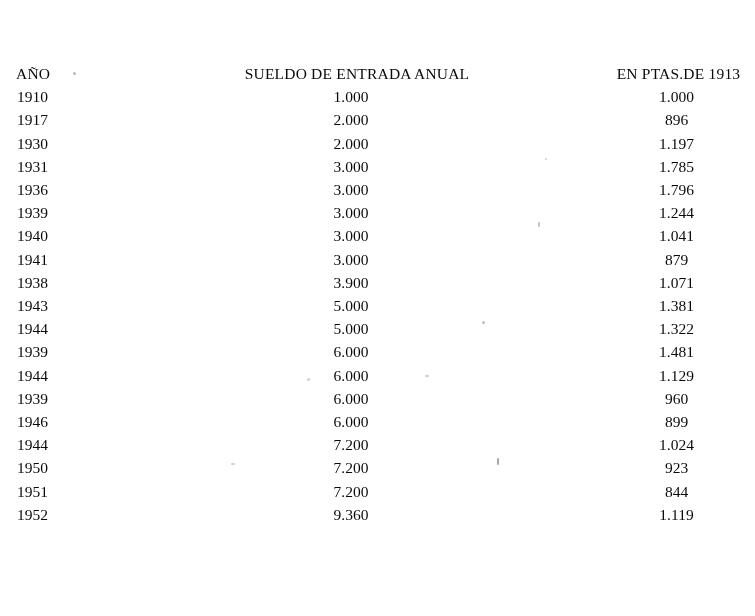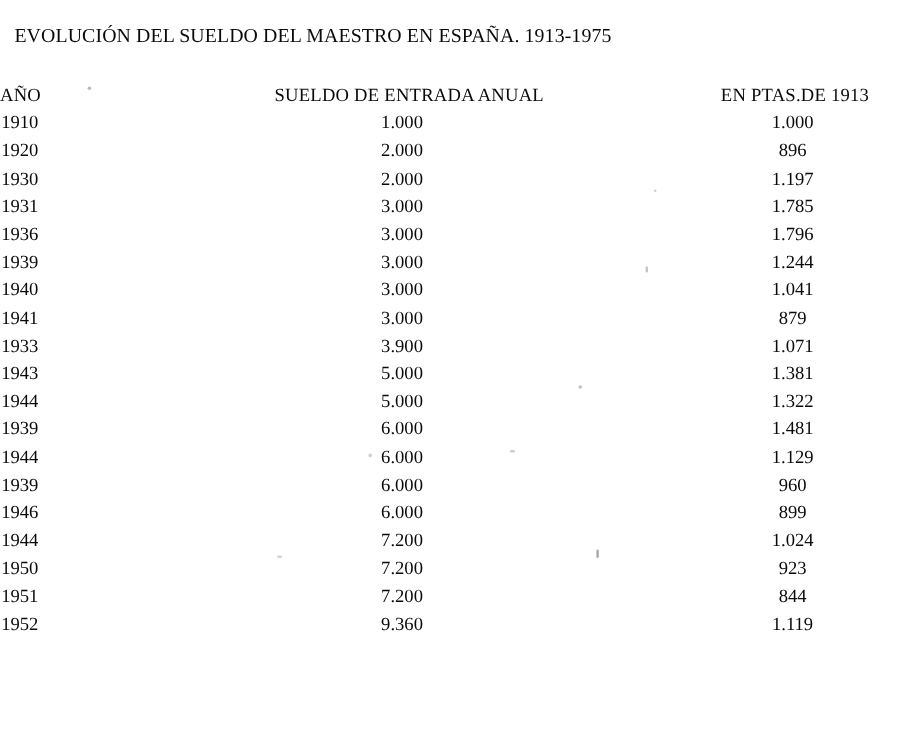--- a/index.html
+++ b/index.html
@@ -23,22 +23,22 @@
     padding: 10px 0 0 0;
   }
   .doc-title {
     font-size: 16.5px;
     letter-spacing: 0.1px;
     padding-left: 12px;
     padding-top: 10px;
     white-space: nowrap;
   }
   .table-wrap {
-    margin-top: 28px;
-    padding-left: 0;
+    margin-top: 52px;
+    padding-left: 16px;
   }
   table.data {
     border-collapse: collapse;
     width: 733px;
     table-layout: fixed;
   }
   table.data th, table.data td {
     font-weight: normal;
     font-size: 15.5px;
     padding: 0;
@@ -75,39 +75,38 @@
   .s5 { left: 425px; top: 375px; width: 4px; height: 2px; background:#cdcdcd; border-radius:1px; }
   .s6 { left: 307px; top: 378px; width: 3px; height: 3px; background:#cfcfcf; }
   .s7 { left: 497px; top: 458px; width: 2px; height: 7px; background:#a8a8a8; border-radius:1px; }
   .s8 { left: 231px; top: 463px; width: 4px; height: 2px; background:#d2d2d2; border-radius:1px; }
 </style>
 </head>
 <body>
 
 <div class="page">
 
-  <div class="doc-title">EVOLUCIÓN DEL SUELDO DEL MAESTRO EN ESPAÑA. 1913-1975</div>
 
   <div class="table-wrap">
     <table class="data">
       <thead>
         <tr>
           <th class="col-year">AÑO</th>
           <th class="col-salary">SUELDO DE ENTRADA ANUAL</th>
           <th class="col-ptas">EN PTAS.DE 1913</th>
         </tr>
       </thead>
       <tbody id="table-body">
           <tr>
             <td class="col-year">1910</td>
             <td class="col-salary">1.000</td>
             <td class="col-ptas">1.000</td>
           </tr>
           <tr>
-            <td class="col-year">1920</td>
+            <td class="col-year">1917</td>
             <td class="col-salary">2.000</td>
             <td class="col-ptas">896</td>
           </tr>
           <tr>
             <td class="col-year">1930</td>
             <td class="col-salary">2.000</td>
             <td class="col-ptas">1.197</td>
           </tr>
           <tr>
             <td class="col-year">1931</td>
@@ -128,21 +127,21 @@
             <td class="col-year">1940</td>
             <td class="col-salary">3.000</td>
             <td class="col-ptas">1.041</td>
           </tr>
           <tr>
             <td class="col-year">1941</td>
             <td class="col-salary">3.000</td>
             <td class="col-ptas">879</td>
           </tr>
           <tr>
-            <td class="col-year">1933</td>
+            <td class="col-year">1938</td>
             <td class="col-salary">3.900</td>
             <td class="col-ptas">1.071</td>
           </tr>
           <tr>
             <td class="col-year">1943</td>
             <td class="col-salary">5.000</td>
             <td class="col-ptas">1.381</td>
           </tr>
           <tr>
             <td class="col-year">1944</td>

